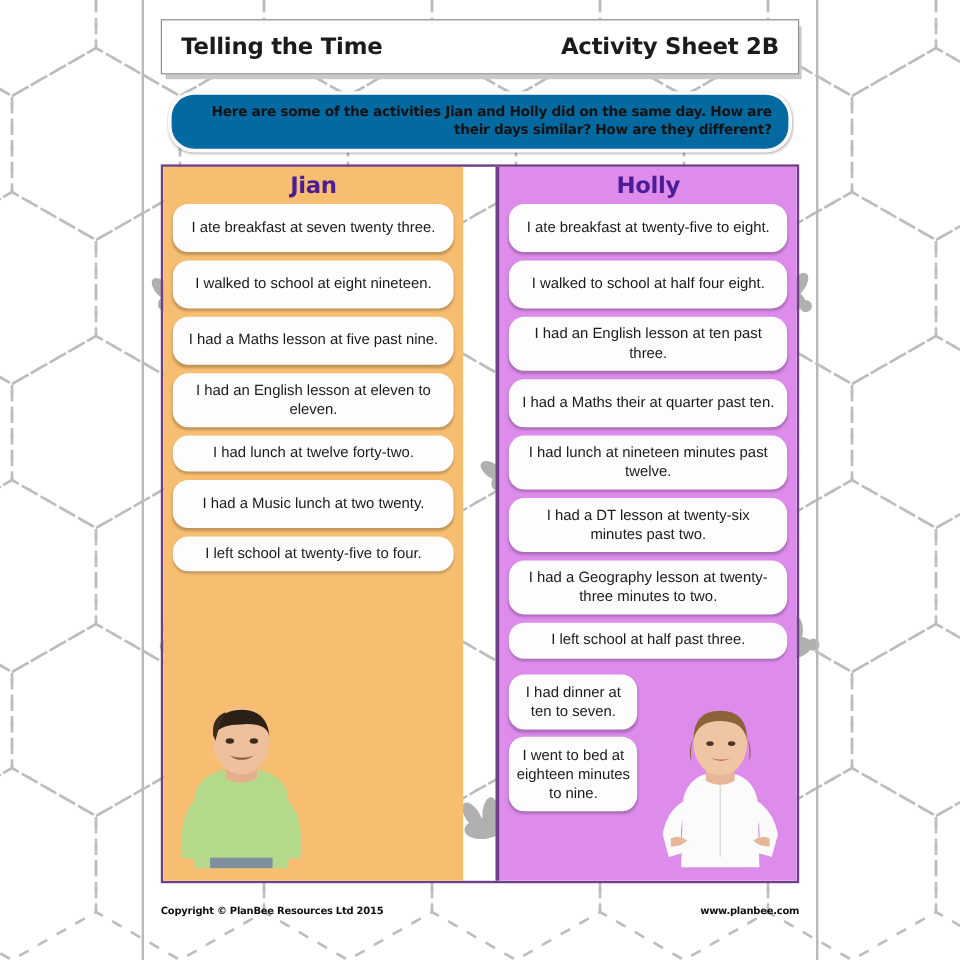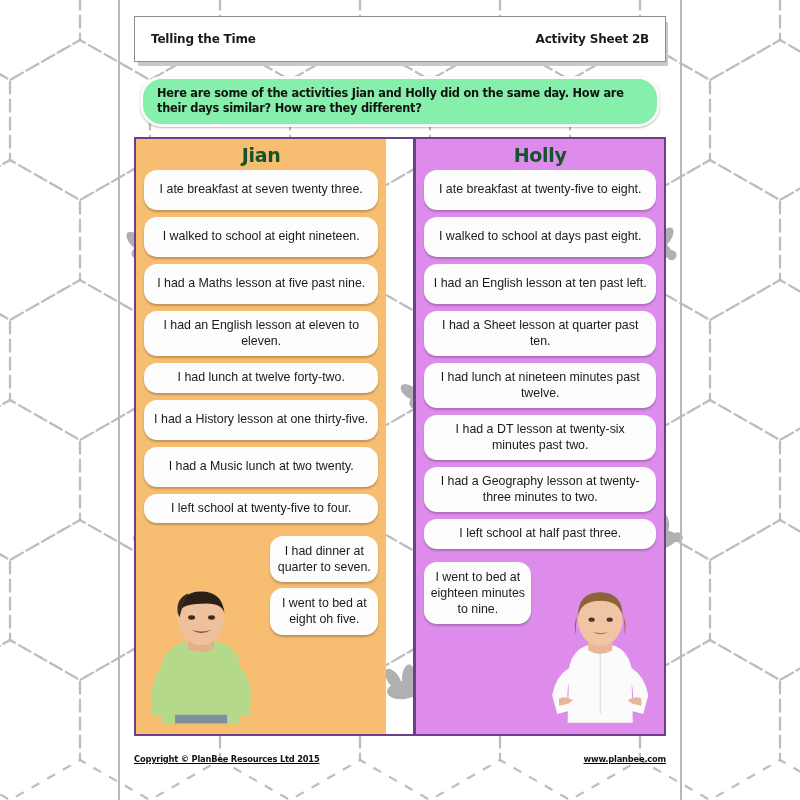--- a/index.html
+++ b/index.html
@@ -49,34 +49,34 @@
     display: flex;
     align-items: center;
     justify-content: space-between;
     padding: 0 16px;
     box-shadow: 3px 5px 0 -1px #c9c9c9;
   }
   .header-title,
   .header-sheet {
     font-family: "DejaVu Sans", sans-serif;
     font-weight: bold;
-    font-size: 12px;
+    font-size: 19px;
     letter-spacing: -0.2px;
     color: #1b1b1b;
     white-space: nowrap;
   }
 
   
   .banner {
     margin: 14px 6px 10px 6px;
-    background: #86efac;
+    background: #0369a1;
     border: 3px solid #fbfbfb;
     border-radius: 22px;
     padding: 7px 14px 8px 14px;
-    text-align: left;
+    text-align: right;
     box-shadow: 0 1px 2px rgba(0,0,0,0.28);
   }
   .banner-text {
     font-family: "DejaVu Sans", sans-serif;
     font-weight: bold;
     font-size: 11.4px;
     line-height: 1.32;
     color: #121212;
     letter-spacing: -0.25px;
   }
@@ -96,21 +96,21 @@
   }
   .col-jian   { background: #f7bd70; }
   .col-holly  { background: #dd8cec; border-left: 3px solid #6d3f86; margin-left: 27px; }
 
   .col-head {
     text-align: center;
     padding: 5px 0 4px 0;
     font-family: "DejaVu Sans", sans-serif;
     font-weight: bold;
     font-size: 19px;
-    color: #14532d;
+    color: #4c1d95;
     letter-spacing: -0.3px;
   }
 
   
   .cards {
     padding: 0 8px;
     display: flex;
     flex-direction: column;
     gap: 7px;
   }
@@ -170,21 +170,20 @@
 
   
   .footer {
     position: absolute;
     left: 14px;
     right: 14px;
     bottom: 36px;
     display: flex;
     justify-content: space-between;
     align-items: center;
-    text-decoration: underline;
   }
   .footer-text {
     font-family: "DejaVu Sans", sans-serif;
     font-weight: bold;
     font-size: 8.3px;
     color: #111111;
     letter-spacing: -0.2px;
   }
 </style>
 </head>
@@ -320,21 +319,20 @@
 
       <div class="col col-jian">
         <div class="col-head">Jian</div>
 
         <div class="cards">
           <div class="card">I ate breakfast at seven twenty three.</div>
           <div class="card">I walked to school at eight nineteen.</div>
           <div class="card">I had a Maths lesson at five past nine.</div>
           <div class="card">I had an English lesson at eleven to eleven.</div>
           <div class="card one-line">I had lunch at twelve forty-two.</div>
-          <div class="card">I had a History lesson at one thirty-five.</div>
           <div class="card">I had a Music lunch at two twenty.</div>
           <div class="card one-line">I left school at twenty-five to four.</div>
         </div>
 
         <div class="bottom">
 
           <div class="photo-slot">
             <svg width="150" height="160" viewBox="0 0 150 160">
               <g>
                 <path d="M30 160 L30 92 Q32 74 55 66 L95 66 Q118 74 120 92 L120 160 Z" fill="#b5d98a"></path>
@@ -345,44 +343,41 @@
                 <ellipse cx="75" cy="38" rx="27" ry="32" fill="#eec19c"></ellipse>
                 <path d="M48 34 Q50 8 75 8 Q100 8 102 34 Q100 20 75 22 Q52 22 48 34 Z" fill="#2c2016"></path>
                 <path d="M48 32 Q46 16 60 10 Q54 22 50 38 Z" fill="#3a2b1e"></path>
                 <ellipse cx="64" cy="38" rx="4" ry="2.6" fill="#3a2b1e"></ellipse>
                 <ellipse cx="87" cy="38" rx="4" ry="2.6" fill="#3a2b1e"></ellipse>
                 <path d="M64 52 Q75 60 87 52 Q76 56 64 52 Z" fill="#8c5a47"></path>
               </g>
             </svg>
           </div>
 
-          <div class="narrow-slot">
-            <div class="card-narrow">I had dinner at quarter to seven.</div>
-            <div class="card-narrow">I went to bed at eight oh five.</div>
-          </div>
         </div>
       </div>
 
       <div class="col col-holly">
         <div class="col-head">Holly</div>
 
         <div class="cards">
           <div class="card">I ate breakfast at twenty-five to eight.</div>
-          <div class="card">I walked to school at days past eight.</div>
-          <div class="card">I had an English lesson at ten past left.</div>
-          <div class="card">I had a Sheet lesson at quarter past ten.</div>
+          <div class="card">I walked to school at half four eight.</div>
+          <div class="card">I had an English lesson at ten past three.</div>
+          <div class="card">I had a Maths their at quarter past ten.</div>
           <div class="card">I had lunch at nineteen minutes past twelve.</div>
           <div class="card">I had a DT lesson at twenty-six minutes past two.</div>
           <div class="card">I had a Geography lesson at twenty-three minutes to two.</div>
           <div class="card one-line">I left school at half past three.</div>
         </div>
 
         <div class="bottom holly-order">
 
           <div class="narrow-slot left-pad">
+            <div class="card-narrow">I had dinner at ten to seven.</div>
             <div class="card-narrow">I went to bed at eighteen minutes to nine.</div>
           </div>
 
           <div class="photo-slot">
             <svg width="150" height="160" viewBox="0 0 150 160">
               <g>
                 <path d="M38 160 L40 94 Q44 76 60 70 L92 70 Q108 76 112 94 L114 160 Z" fill="#fbfbfb"></path>
                 <path d="M40 96 Q24 106 20 128 L26 150 L40 146 Q34 120 44 104 Z" fill="#fbfbfb"></path>
                 <path d="M112 96 Q128 106 132 128 L126 150 L112 146 Q118 120 108 104 Z" fill="#fbfbfb"></path>
                 <path d="M28 132 Q36 128 44 134 Q38 140 28 140 Z" fill="#e8b79a"></path>

